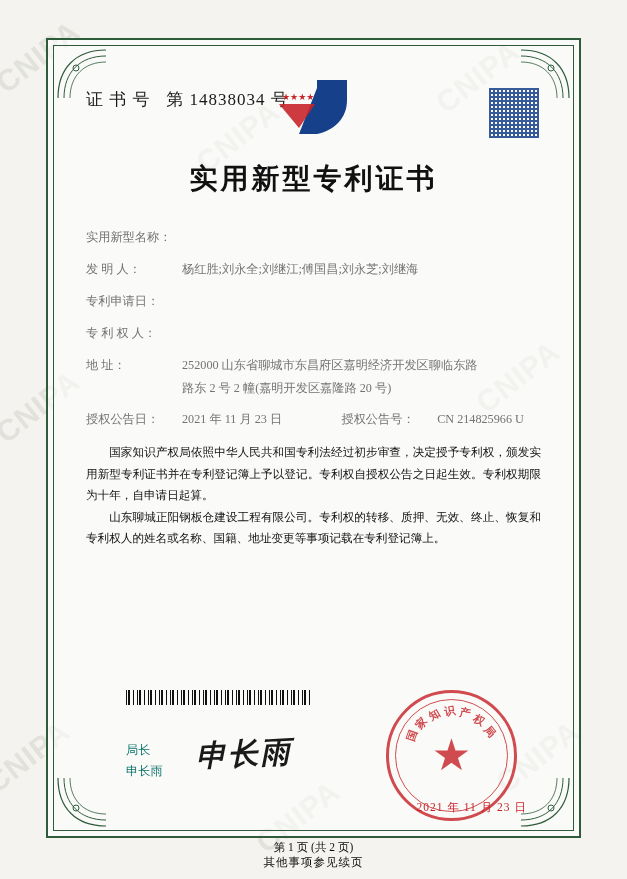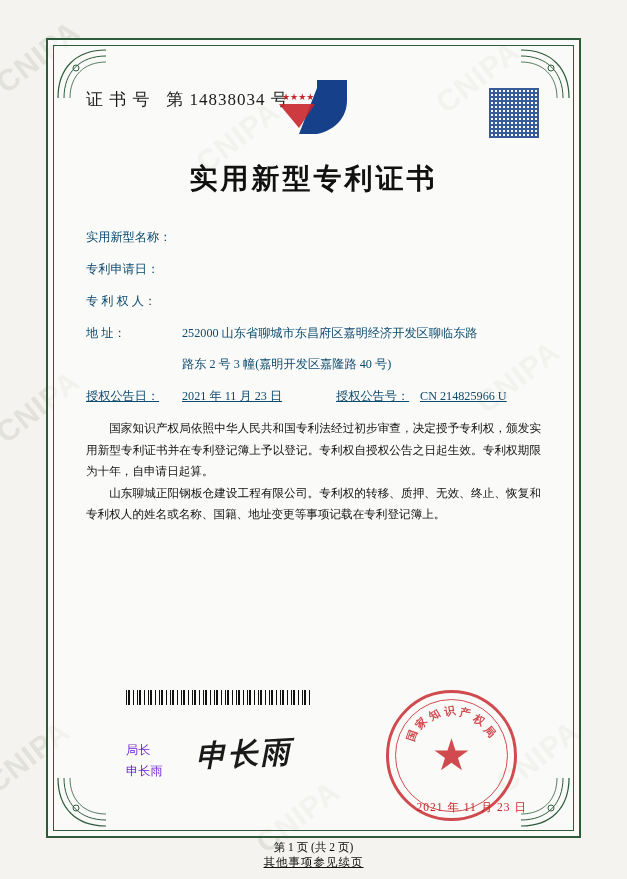--- a/index.html
+++ b/index.html
@@ -58,36 +58,36 @@
   }
   .logo{
     position:absolute;left:50%;top:38px;transform:translateX(-50%);
     width:90px;height:62px;
   }
   .title{
     text-align:center;font-size:28px;font-weight:bold;letter-spacing:3px;
     color:#111;margin-top:49px;
     font-family:"Liberation Serif","DejaVu Serif",serif;
   }
-  .fields{margin-top:30px;font-size:12.2px;color:#0c4a6e;line-height:1.55;}
+  .fields{margin-top:30px;font-size:12.2px;color:#737373;line-height:1.55;}
   .row{display:flex;margin-bottom:13px;}
   .lbl{width:96px;flex:0 0 96px;letter-spacing:0px;}
   .val{flex:1;}
   .val2{margin-left:96px;}
-  .two-col{display:flex;text-decoration:underline;}
+  .two-col{display:flex;}
   .two-col .half{flex:0 0 250px;display:flex;}
   .body-text{
     margin-top:8px;font-size:11.6px;line-height:1.85;color:#111;text-align:justify;font-family:Liberation Serif, serif;
   }
   .body-text p{margin:0;text-indent:2em;}
   .barcode{
     position:absolute;left:78px;top:650px;width:185px;height:15px;
     background:repeating-linear-gradient(90deg,#111 0 1px,transparent 1px 2px,#111 2px 4px,transparent 4px 7px,#111 7px 8px,transparent 8px 11px);
   }
-  .sign-block{position:absolute;left:78px;top:700px;font-size:12.2px;color:#6d28d9;line-height:1.7;}
+  .sign-block{position:absolute;left:78px;top:700px;font-size:12.2px;color:#0f766e;line-height:1.7;}
   .signature{
     position:absolute;left:148px;top:694px;
     font-size:30px;color:#1a1a1a;
     font-family:"Liberation Serif","DejaVu Serif",serif;
     font-style:italic;font-weight:bold;letter-spacing:2px;
     transform:rotate(-3deg);
   }
   .seal{
     position:absolute;right:62px;top:650px;width:125px;height:125px;
     border:3px solid #c8252a;border-radius:50%;
@@ -109,21 +109,21 @@
     color:#c8252a;
     font-family:"Liberation Sans","DejaVu Sans",sans-serif;
   }
   .seal-date{
     position:absolute;right:52px;top:760px;font-size:11.5px;color:#c8252a;letter-spacing:1px;
   }
   .page-no{
     position:absolute;left:0;right:0;top:800px;text-align:center;font-size:11.5px;color:#111;
   }
   .footnote{
-    position:absolute;left:0;right:0;top:855px;text-align:center;font-size:11.5px;color:#111;letter-spacing:1px;text-decoration:underline;
+    position:absolute;left:0;right:0;top:855px;text-align:center;font-size:11.5px;color:#111;letter-spacing:1px;
   }
 </style>
 </head>
 <body>
 
 <div class="page">
 
   <div class="wm" style="left:-10px;top:40px;">CNIPA</div>
   <div class="wm" style="left:190px;top:120px;">CNIPA</div>
   <div class="wm" style="left:430px;top:60px;">CNIPA</div>
@@ -187,42 +187,46 @@
       </div>
 
       <div class="title">实用新型专利证书</div>
 
       <div class="fields">
 
         <div class="row">
           <div class="lbl">实用新型名称：</div>
         </div>
 
+        <div class="row">
+          <div class="lbl">发 明 人：</div>
+          <div class="val">杨红胜;刘永全;刘继江;傅国昌;刘永芝;刘继海</div>
+        </div>
 
 
         <div class="row">
           <div class="lbl">专利申请日：</div>
         </div>
 
         <div class="row">
           <div class="lbl">专 利 权 人：</div>
         </div>
 
-        <div class="row" style="margin-bottom:12px;">
+        <div class="row" style="margin-bottom:4px;">
           <div class="lbl">地 址：</div>
           <div class="val">252000 山东省聊城市东昌府区嘉明经济开发区聊临东路</div>
         </div>
-        <div class="val2" style="margin-bottom:13px;">路东 2 号 3 幢(嘉明开发区嘉隆路 40 号)</div>
+        <div class="val2" style="margin-bottom:13px;">路东 2 号 2 幢(嘉明开发区嘉隆路 20 号)</div>
 
         <div class="row two-col">
           <div class="half">
             <div class="lbl">授权公告日：</div>
             <div class="val">2021 年 11 月 23 日</div>
           </div>
-          <div class="half" style="flex:1;">
+          <div class="half" style="flex:1;text-align:center;">
             <div style="flex:0 0 84px;">授权公告号：</div>
             <div class="val">CN 214825966 U</div>
           </div>
         </div>
 
       </div>
 
       <div class="body-text">
         <p>国家知识产权局依照中华人民共和国专利法经过初步审查，决定授予专利权，颁发实用新型专利证书并在专利登记簿上予以登记。专利权自授权公告之日起生效。专利权期限为十年，自申请日起算。</p>
         <p>山东聊城正阳钢板仓建设工程有限公司。专利权的转移、质押、无效、终止、恢复和专利权人的姓名或名称、国籍、地址变更等事项记载在专利登记簿上。</p>

